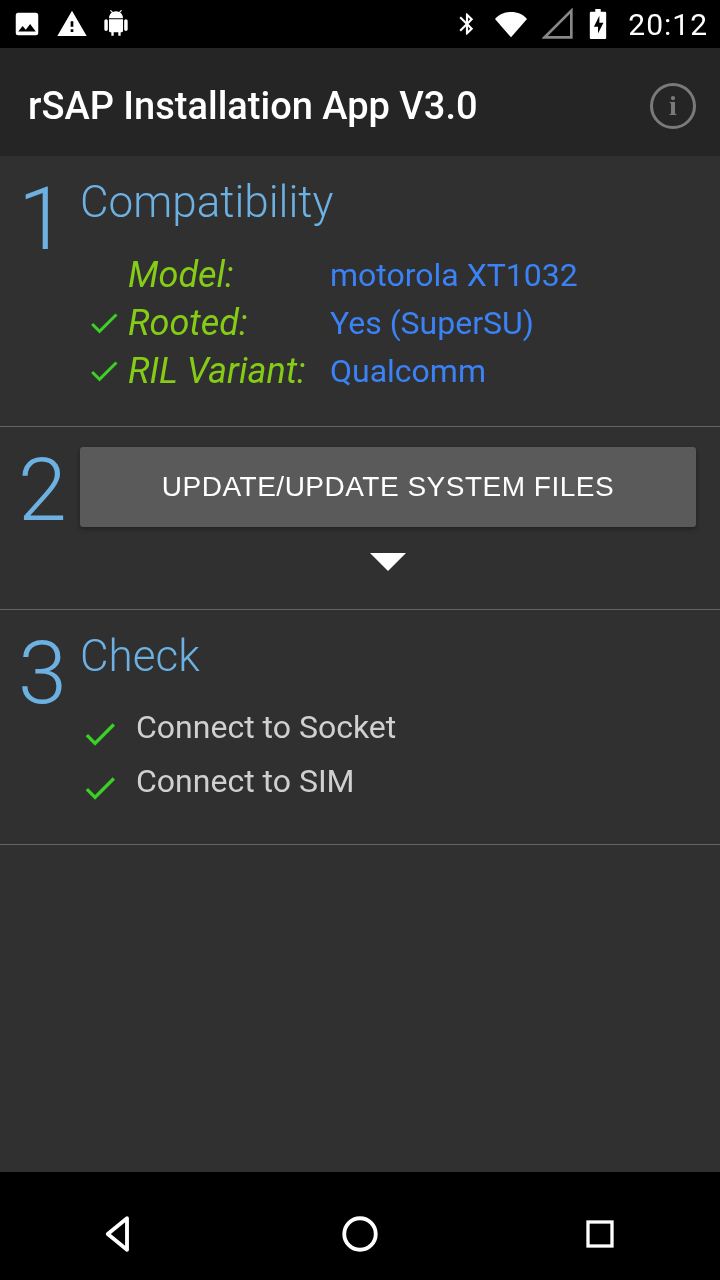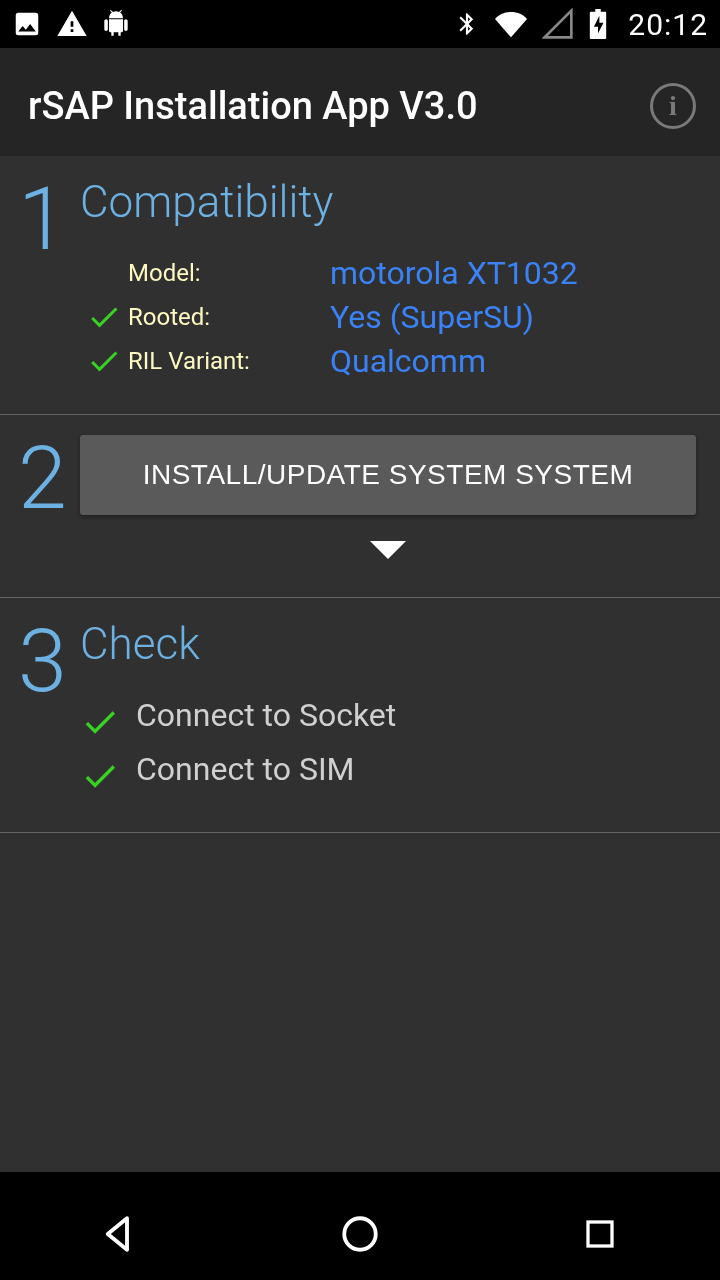--- a/index.html
+++ b/index.html
@@ -60,21 +60,21 @@
 .step-title {
   font-size: 44px;
   font-weight: 300;
   color: #6db1e2;
   margin-bottom: 26px;
 }
 
 
 .compat-row { display: flex; align-items: center; margin-bottom: 6px; }
 .row-icon { width: 48px; display: flex; justify-content: center; }
-.row-label { font-size: 24px; color: #fef9c3; width: 202px; }
+.row-label { font-size: 36px; color: #84cc16; width: 202px; font-style: italic; }
 .row-value { font-size: 32px; color: #3b82f6; text-align: center; }
 
 
 .btn {
   display: block;
   width: 100%;
   background: #5a5a5a;
   color: #fff;
   border: none;
   font-size: 28px;
@@ -193,21 +193,21 @@
         </span>
         <span class="row-label">RIL Variant:</span>
         <span class="row-value">Qualcomm</span>
       </div>
     </div>
   </div>
 
   <div class="section">
     <div class="step-num">2</div>
     <div class="step-body">
-      <button class="btn">INSTALL/UPDATE SYSTEM SYSTEM</button>
+      <button class="btn">UPDATE/UPDATE SYSTEM FILES</button>
       <div class="expand-row">
         <span class="expand-icon">
           <svg width="36" height="24" viewBox="0 0 24 16" fill="#fff">
               <path d="M0 0l12 12L24 0z"></path>
             </svg>
         </span>
       </div>
     </div>
   </div>
 

